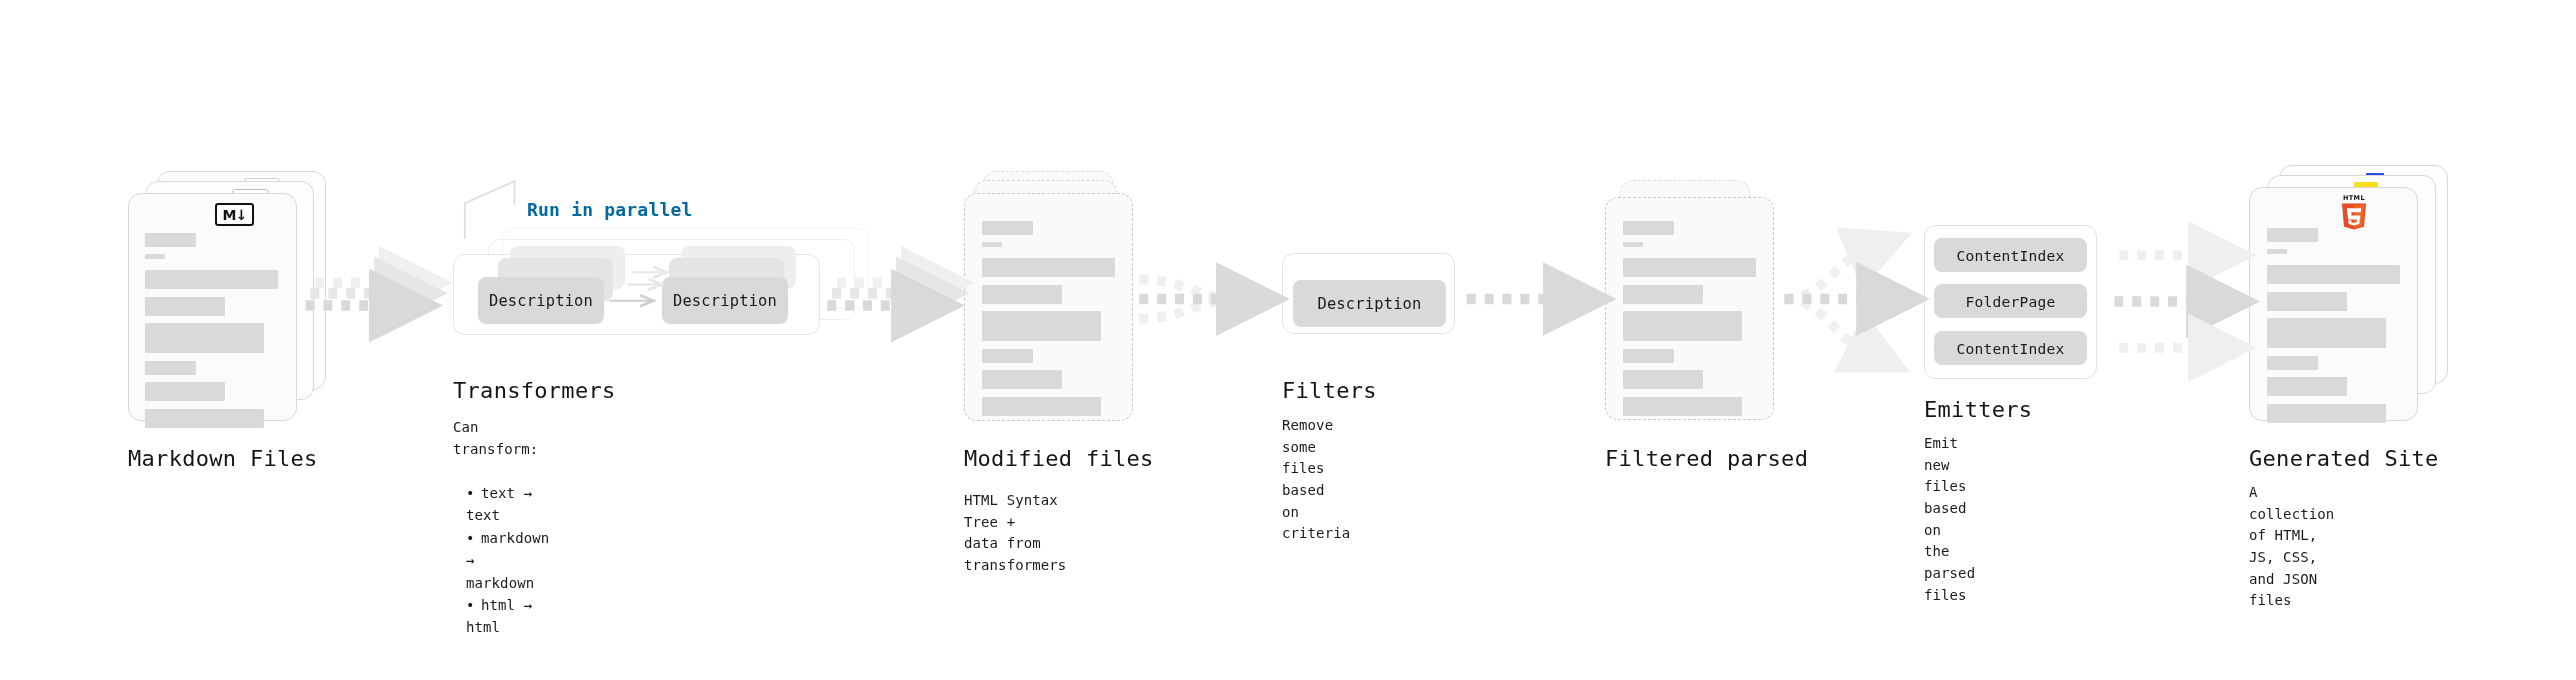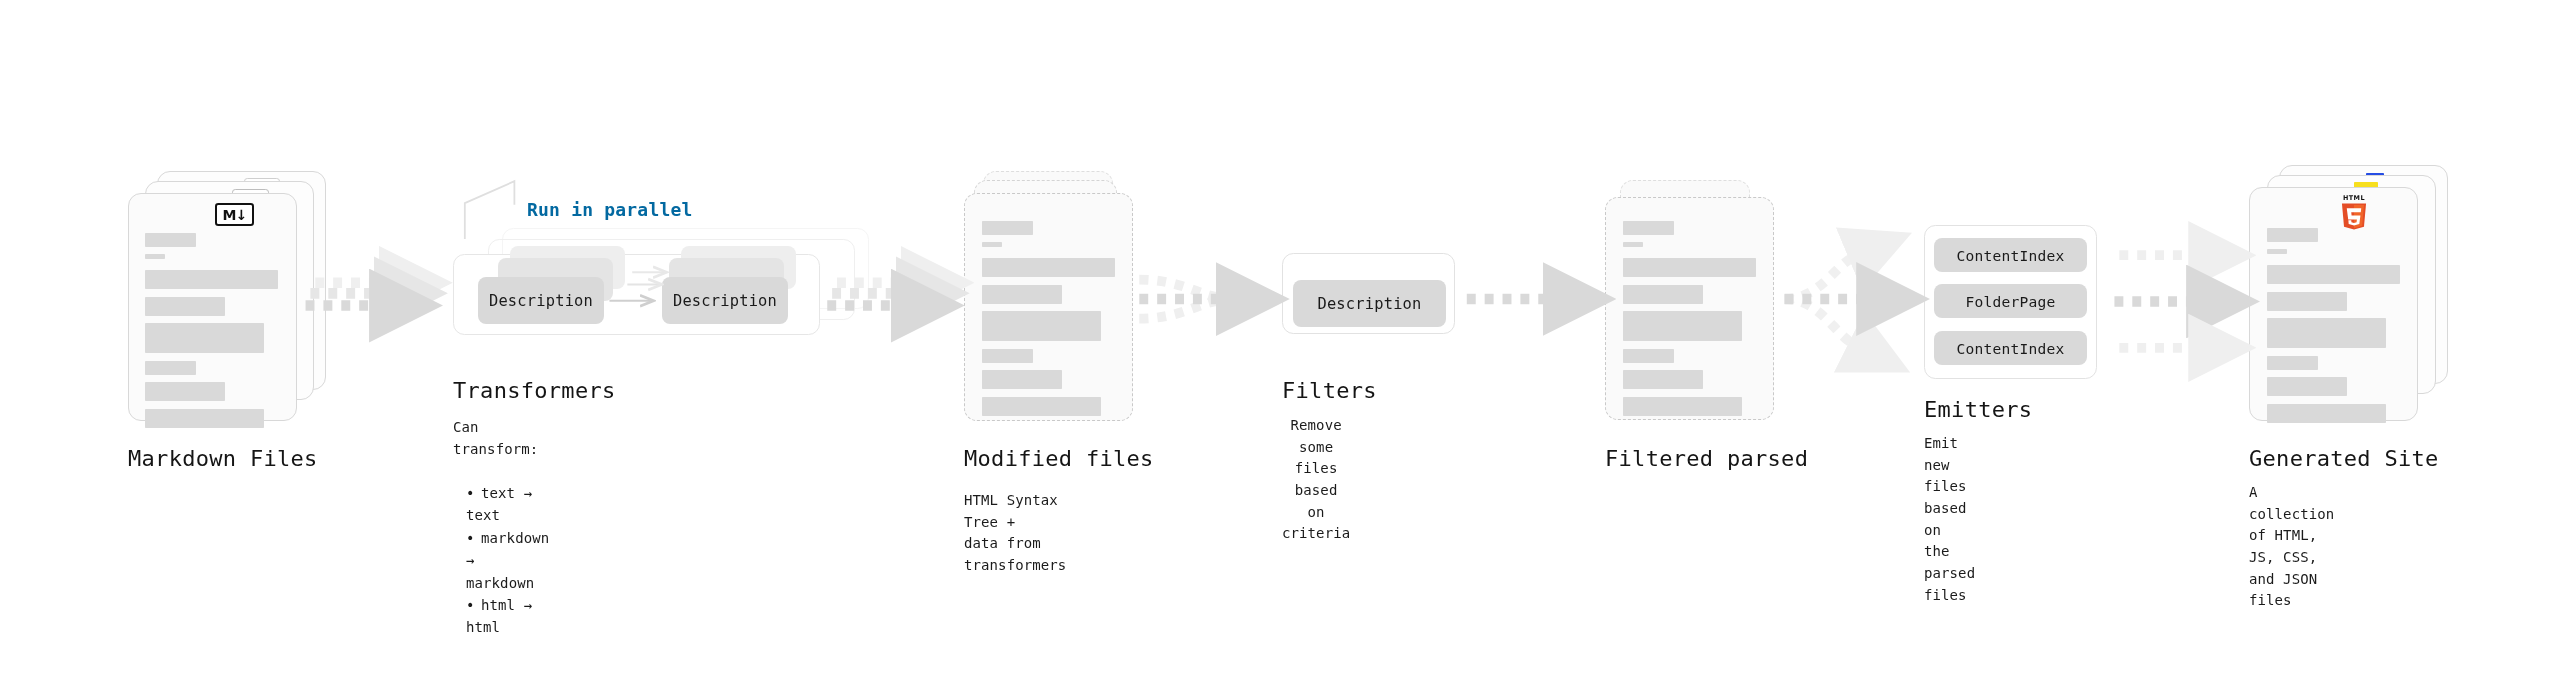--- a/index.html
+++ b/index.html
@@ -188,21 +188,21 @@
     <div class="title" style="left:964px;top:446px;">Modified files</div>
     <div class="subtitle" style="left:964px;top:482px;margin-top:8px;">HTML Syntax Tree +
 data from transformers</div>
   </div>
 
   <div class="node">
     <div class="panel" style="left:1282px;top:253px;width:173px;height:81px;"></div>
     <div class="chip" style="left:1293px;top:280px;width:153px;height:47px;">Description</div>
 
     <div class="title" style="left:1282px;top:378px;">Filters</div>
-    <div class="subtitle" style="left:1282px;top:415px;text-align:center;">Remove some files based
+    <div class="subtitle" style="left:1282px;top:415px;">Remove some files based
 on criteria</div>
   </div>
 
   <div class="node">
     <div class="doccard dashed" style="left:1620px;top:180px;width:130px;height:65px;border-color:#dedede;"></div>
     <div class="doccard dashed" style="left:1605px;top:197px;width:169px;height:223px;"></div>
 
     <div class="bars" style="left:1623px;top:221px;width:138px;">
       <div class="bar" style="width:51px;height:14px;"></div>
       <div class="bar" style="width:19.5px;height:4.9px;margin-bottom:10.6px;"></div>

